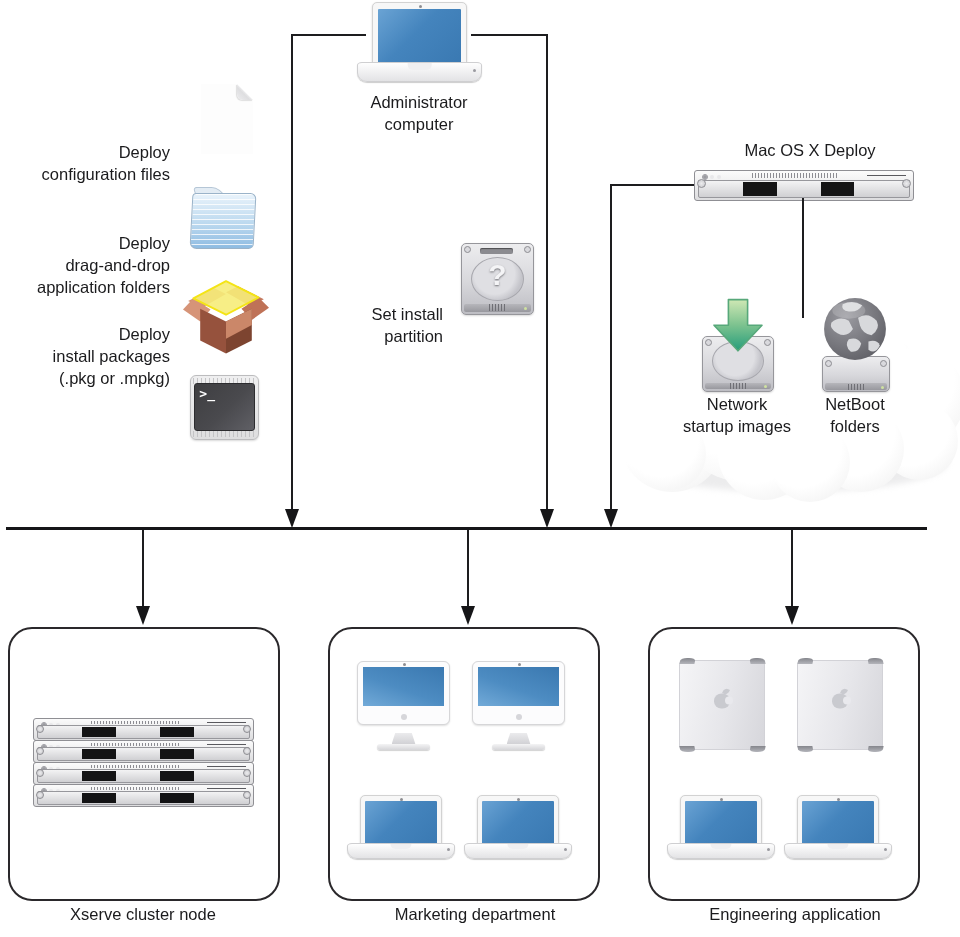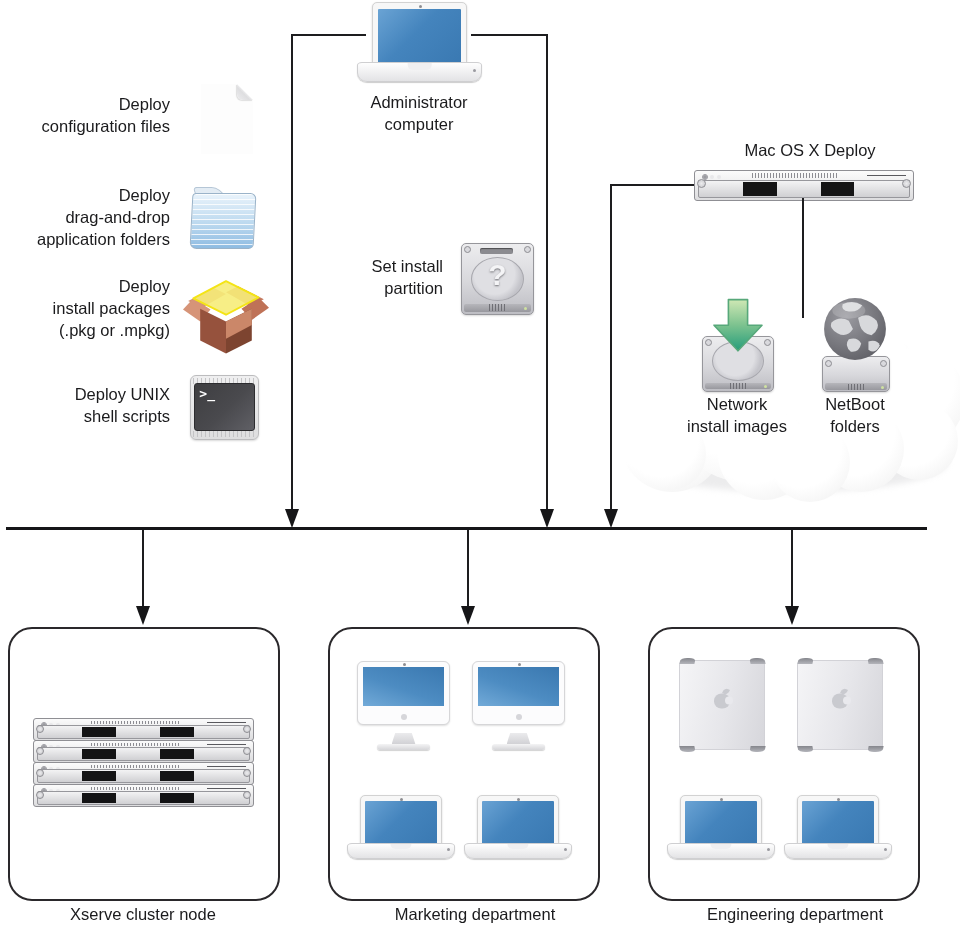--- a/index.html
+++ b/index.html
@@ -1,19 +1,19 @@
 <!DOCTYPE html>
 <html><head>
 <meta charset="utf-8">
 <style>
   html,body{margin:0;padding:0;background:#fff;}
   #canvas{position:relative;width:960px;height:937px;background:#fff;overflow:hidden;
           font-family:"Liberation Sans",sans-serif;color:#1b1b1d;font-size:16.5px;line-height:1.32;}
   .lbl{position:absolute;white-space:pre-line;}
-  .ra{text-align:right;} .ca{text-align:center;}
+  .ra{text-align:right;margin-top:48px;} .ca{text-align:center;}
   
   .hl{position:absolute;height:2px;background:#1d1d1f;}
   .vl{position:absolute;width:2px;background:#1d1d1f;}
   .bus{position:absolute;height:3px;background:#161618;}
   .arr{position:absolute;width:0;height:0;border-left:7px solid transparent;border-right:7px solid transparent;border-top:19px solid #161618;}
   
   .gbox{position:absolute;width:268px;height:270px;border:2px solid #2a282b;border-radius:24px;background:#fff;}
   
   .laptop{position:absolute;}
   .lt-screen{position:absolute;left:12%;right:12%;top:0;height:81%;background:#f7f7f7;border:1px solid #d2d2d2;border-radius:5px 5px 2px 2px;box-shadow:0 1px 2px rgba(0,0,0,.18);}
@@ -126,22 +126,20 @@
       <polygon points="94,34 64,19 50,26 78,42" fill="#c67b60"></polygon>
       <polygon points="12,33 32,46 20,60 0,46" fill="#d69478"></polygon>
       <polygon points="88,32 68,45 80,58 100,44" fill="#bf7257"></polygon>
       <polygon points="20,45 50,60 50,97 20,82" fill="#96523d"></polygon>
       <polygon points="80,45 50,60 50,97 80,82" fill="#7d4430"></polygon>
       <polygon points="80,45 50,60 50,80 80,64" fill="#cb8769"></polygon>
       <polygon points="50,13 88,32 50,52 12,33" fill="#f6ec79" fill-opacity="0.9" stroke="#f4e416" stroke-width="2.2" stroke-linejoin="round"></polygon>
     </svg>
   </div>
 
-  <div class="lbl ra" style="left:0;top:384px;width:170px;">Deploy UNIX
-shell scripts</div>
   <div class="term" style="left:190px;top:375px;width:67px;height:63px;">
     <div class="term-scr">&gt;_</div>
   </div>
 
   <div class="laptop" style="left:357px;top:2px;width:125px;height:80px;">
     <div class="lt-screen">
         <div class="lt-cam"></div>
         <div class="lt-disp"></div>
       </div>
     <div class="lt-base">
@@ -205,21 +203,21 @@
         <linearGradient id="gradGreen" x1="0" y1="0" x2="0" y2="1">
           <stop offset="0" stop-color="#cfe8b4"></stop>
             <stop offset="0.5" stop-color="#7cc28f"></stop>
             <stop offset="1" stop-color="#259d7b"></stop>
         </linearGradient>
       </defs>
       <polygon points="28,2 52,2 52,34 70,34 40,66 10,34 28,34" fill="url(#gradGreen)" stroke="#57a87a" stroke-width="2" stroke-linejoin="round"></polygon>
     </svg>
   </div>
   <div class="lbl ca overcloud" style="left:667px;top:394px;width:140px;">Network
-install images</div>
+startup images</div>
 
   <div class="overcloud" style="position:absolute;left:820px;top:296px;width:70px;height:96px;">
     <div class="hdd" style="left:2px;top:60px;width:66px;height:34px;">
       <div class="hdd-bottom" style="height:22%;"></div>
       <div class="hdd-vent" style="height:16%;"></div>
       <div class="hdd-led"></div>
       <div class="screw" style="left:2px;top:3px;"></div>
       <div class="screw" style="right:2px;top:3px;"></div>
     </div>
     <svg viewBox="0 0 64 64" width="66" height="66" style="position:absolute;left:2px;top:0;">
@@ -362,15 +360,15 @@
         <div class="lt-disp"></div>
       </div>
     <div class="lt-base">
         <div class="lt-notch"></div>
         <div class="lt-dot"></div>
       </div>
   </div>
 
   <div class="lbl ca" style="left:340px;top:904px;width:270px;">Marketing department</div>
   <div class="lbl ca" style="left:8px;top:904px;width:270px;">Xserve cluster node</div>
-  <div class="lbl ca" style="left:660px;top:904px;width:270px;">Engineering department</div>
+  <div class="lbl ca" style="left:660px;top:904px;width:270px;">Engineering application</div>
 
 </div>
 
 </body></html>

